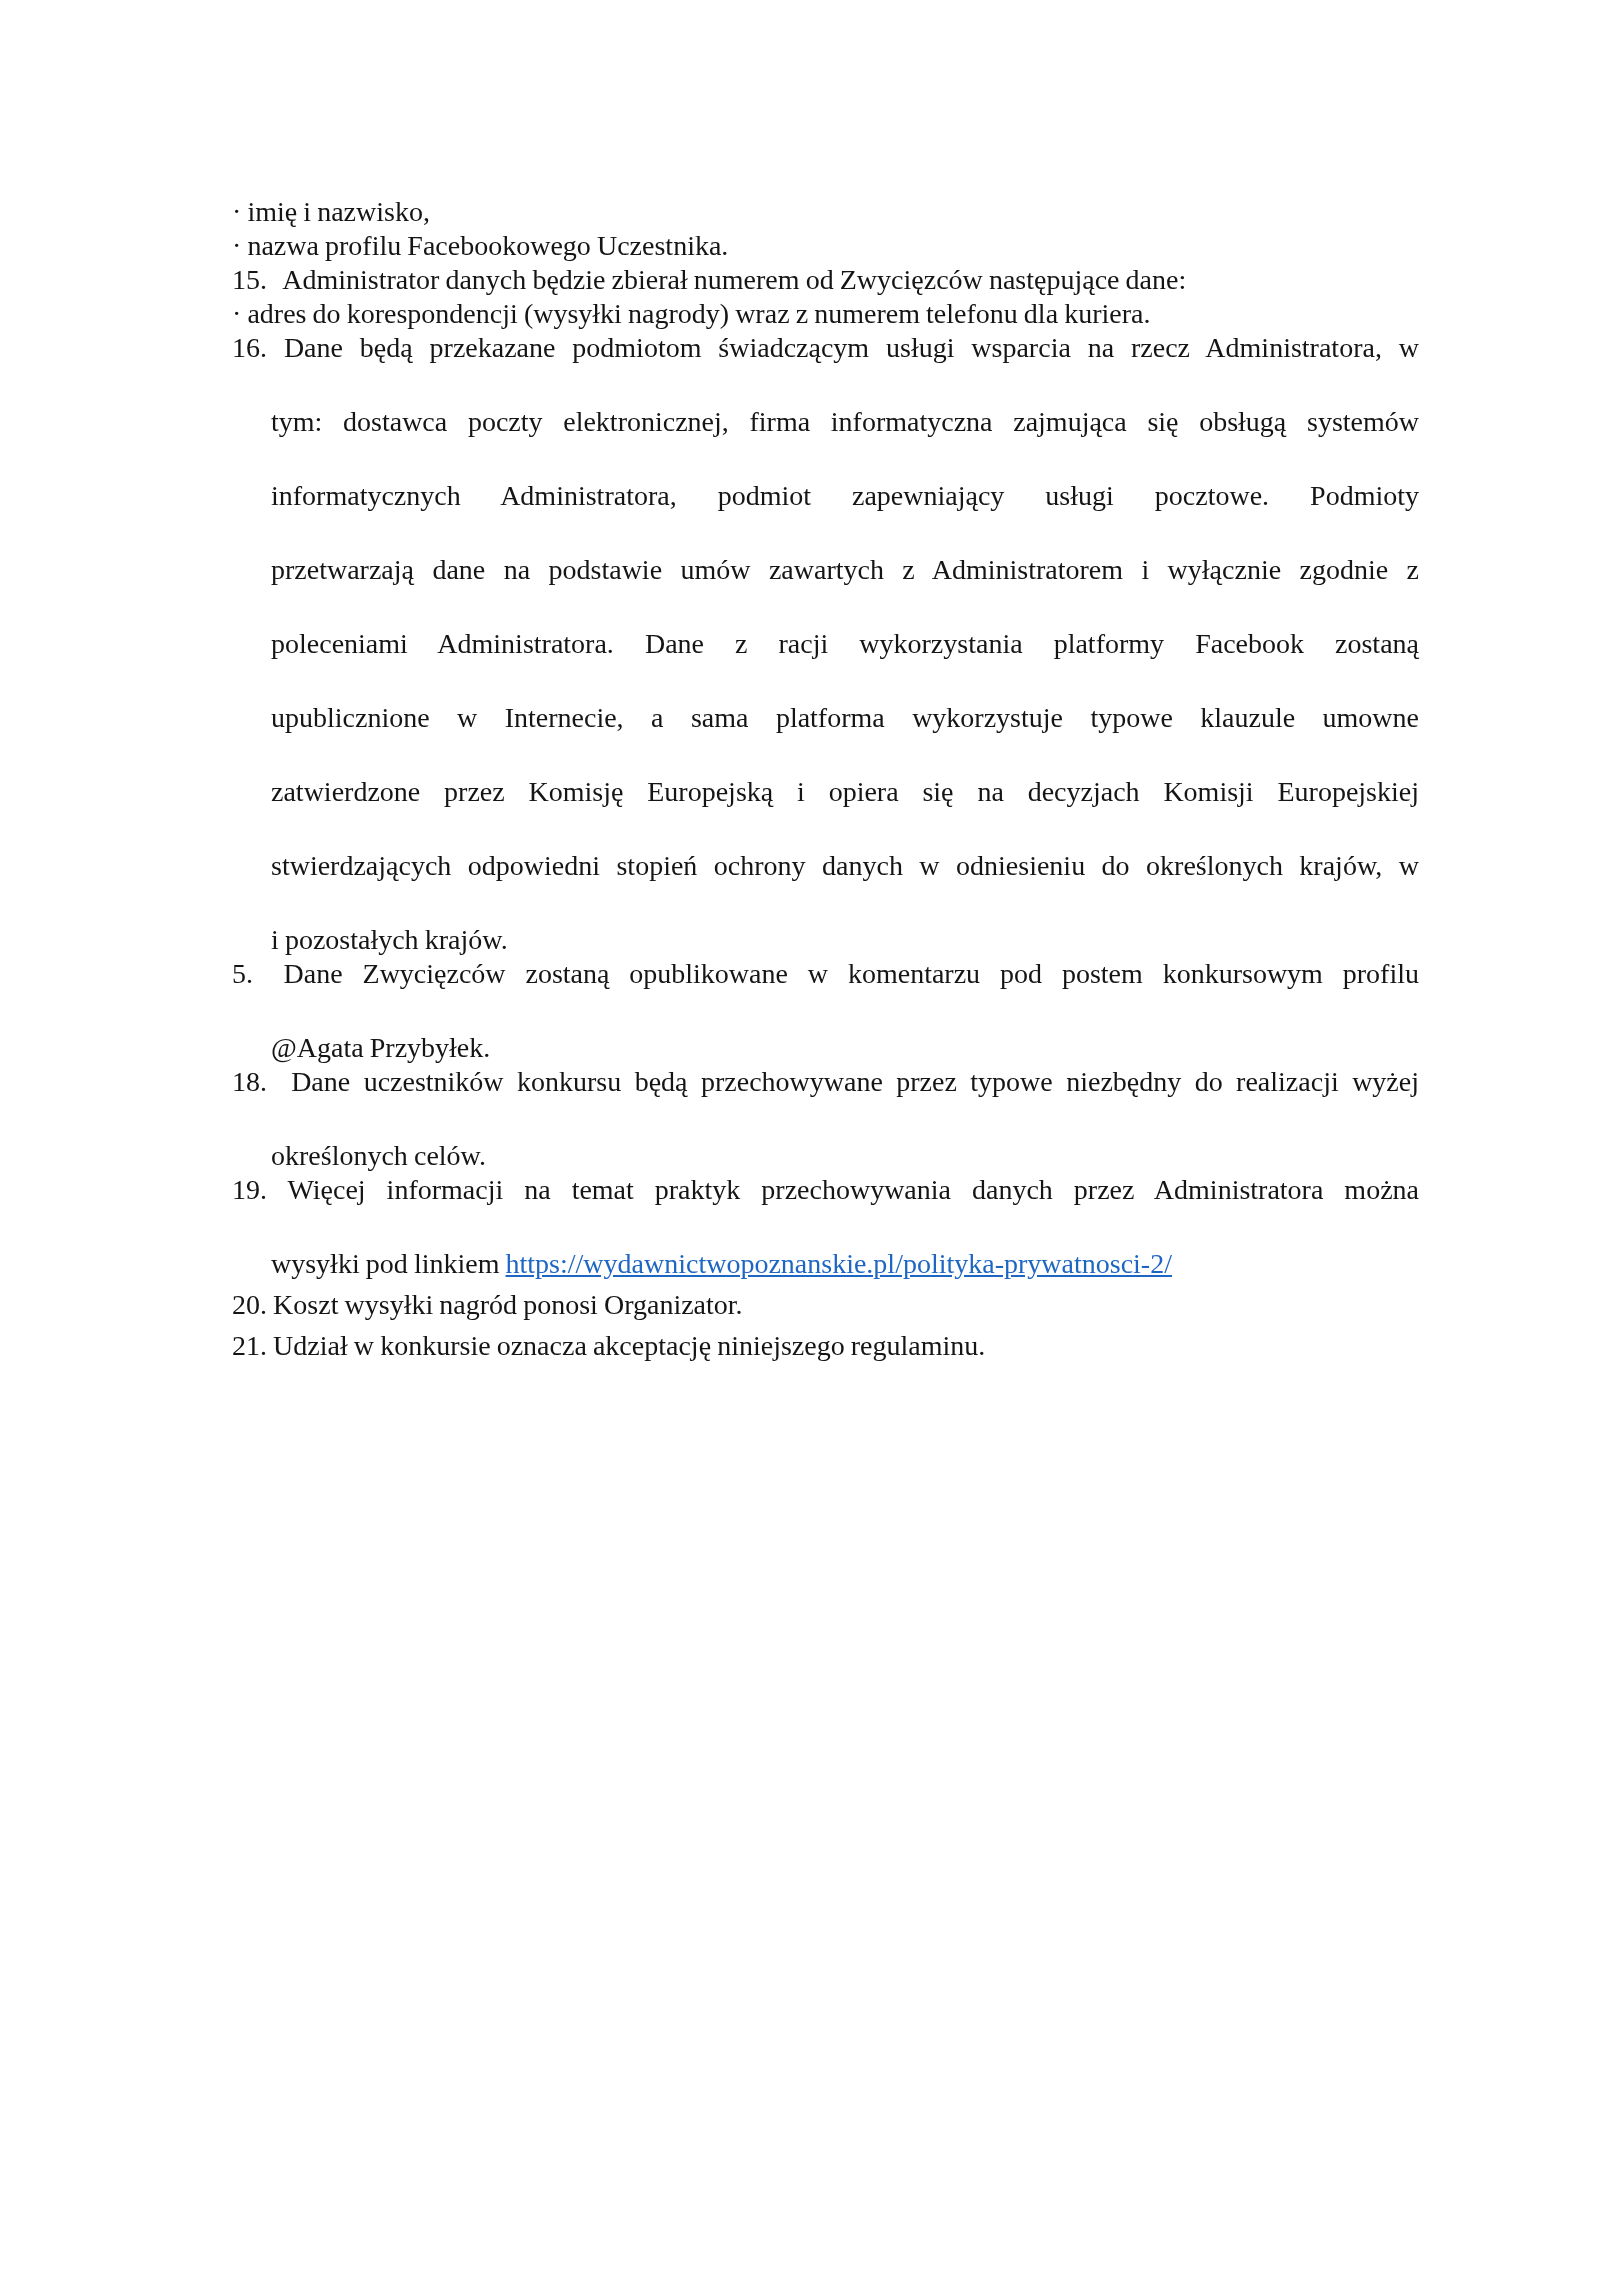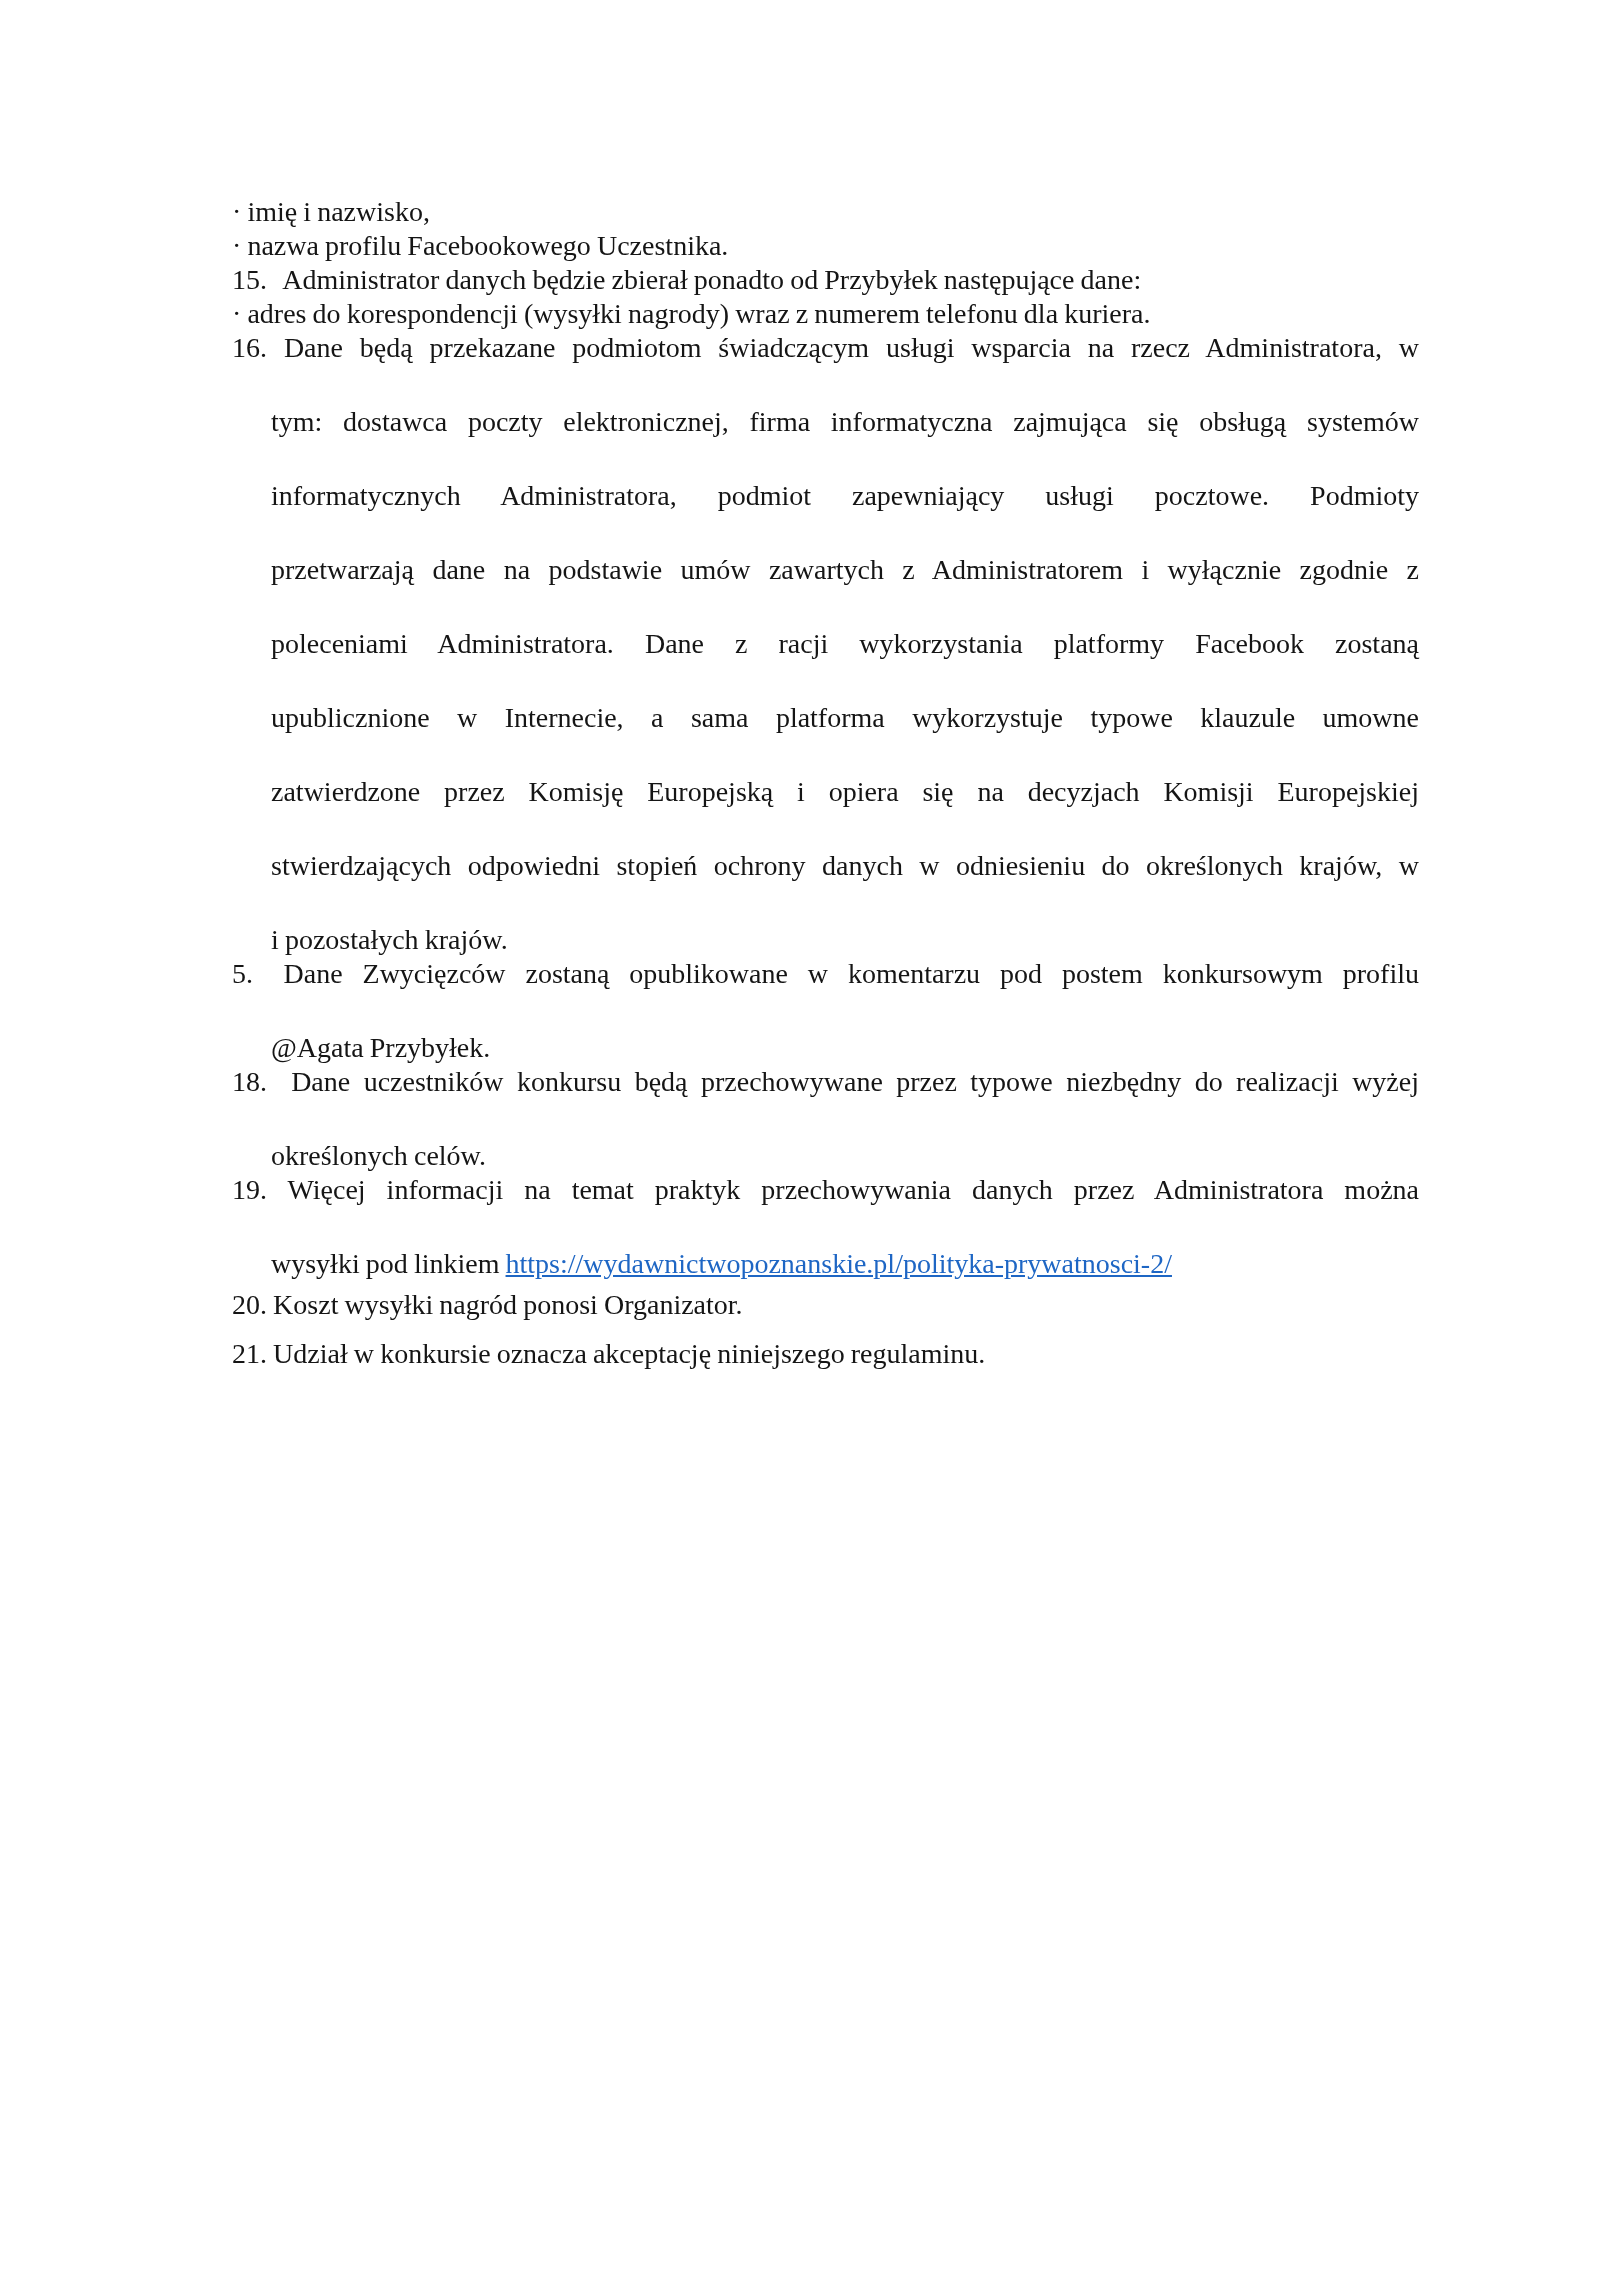--- a/index.html
+++ b/index.html
@@ -27,41 +27,41 @@
     word-spacing:-0.9px;
   }
   .para{margin:0;padding:0;}
   .line{min-height:34px;text-align:left;}
   .line.j{text-align:justify;text-align-last:justify;}
   .line.cont{padding-left:39px;margin-top:40px;}
   .num{display:inline;}
   .num.wide{margin-right:10.7px;}
   .marker{display:inline;}
   .sb-small{margin-top:7.2px;}
-  .sb-large{margin-top:15px;}
+  .sb-large{margin-top:7px;}
   a.doclink{
     color:var(--link);
     text-decoration:underline;
     text-decoration-color:var(--link);
     cursor:pointer;
   }
 </style>
 </head>
 <body>
 
 <div class="page">
   <div class="content">
       <div class="para">
         <div class="line"><span class="marker">·</span> <span>imię i nazwisko,</span></div>
       </div>
       <div class="para">
         <div class="line"><span class="marker">·</span> <span>nazwa profilu Facebookowego Uczestnika.</span></div>
       </div>
       <div class="para">
-        <div class="line"><span class="num wide">15.</span> <span>Administrator danych będzie zbierał ponadto od Przybyłek następujące dane:</span></div>
+        <div class="line"><span class="num wide">15.</span> <span>Administrator danych będzie zbierał numerem od Zwycięzców następujące dane:</span></div>
       </div>
       <div class="para">
         <div class="line"><span class="marker">·</span> <span>adres do korespondencji (wysyłki nagrody) wraz z numerem telefonu dla kuriera.</span></div>
       </div>
       <div class="para">
         <div class="line j"><span class="num">16.</span> <span>Dane będą przekazane podmiotom świadczącym usługi wsparcia na rzecz Administratora, w</span></div>
         <div class="line cont j"><span>tym: dostawca poczty elektronicznej, firma informatyczna zajmująca się obsługą systemów</span></div>
         <div class="line cont j"><span>informatycznych Administratora, podmiot zapewniający usługi pocztowe. Podmioty</span></div>
         <div class="line cont j"><span>przetwarzają dane na podstawie umów zawartych z Administratorem i wyłącznie zgodnie z</span></div>
         <div class="line cont j"><span>poleceniami Administratora. Dane z racji wykorzystania platformy Facebook zostaną</span></div>

